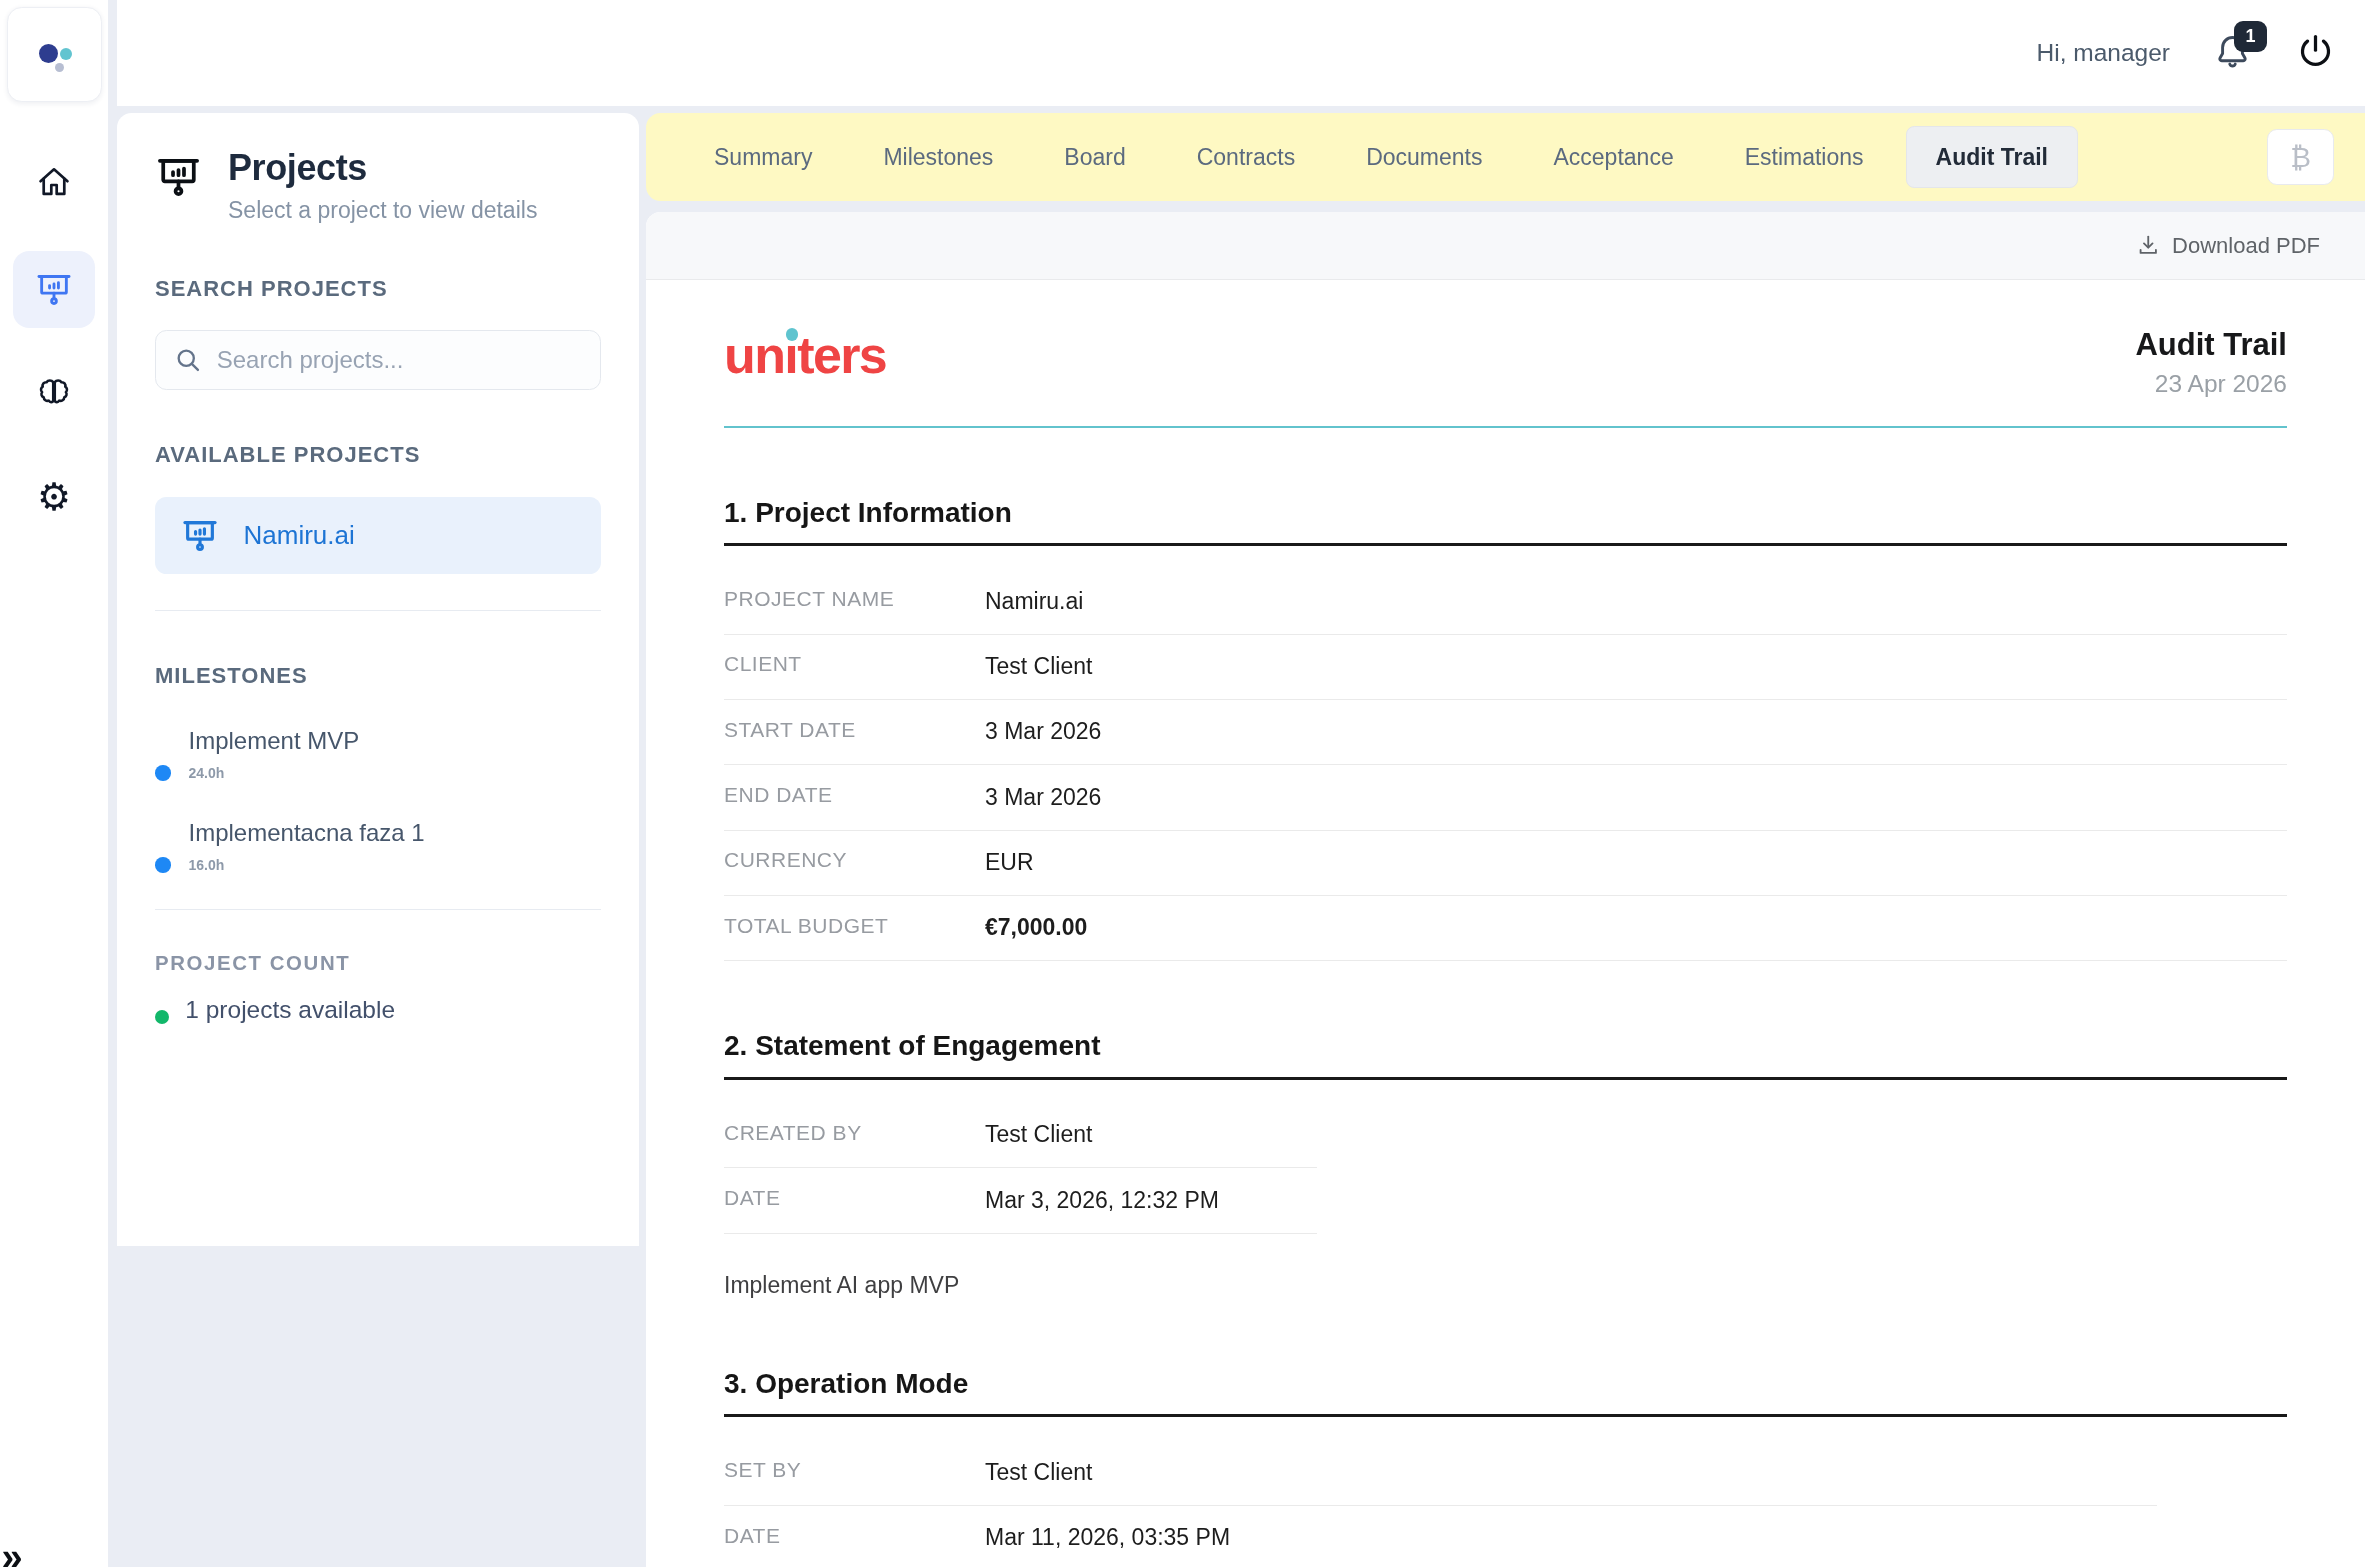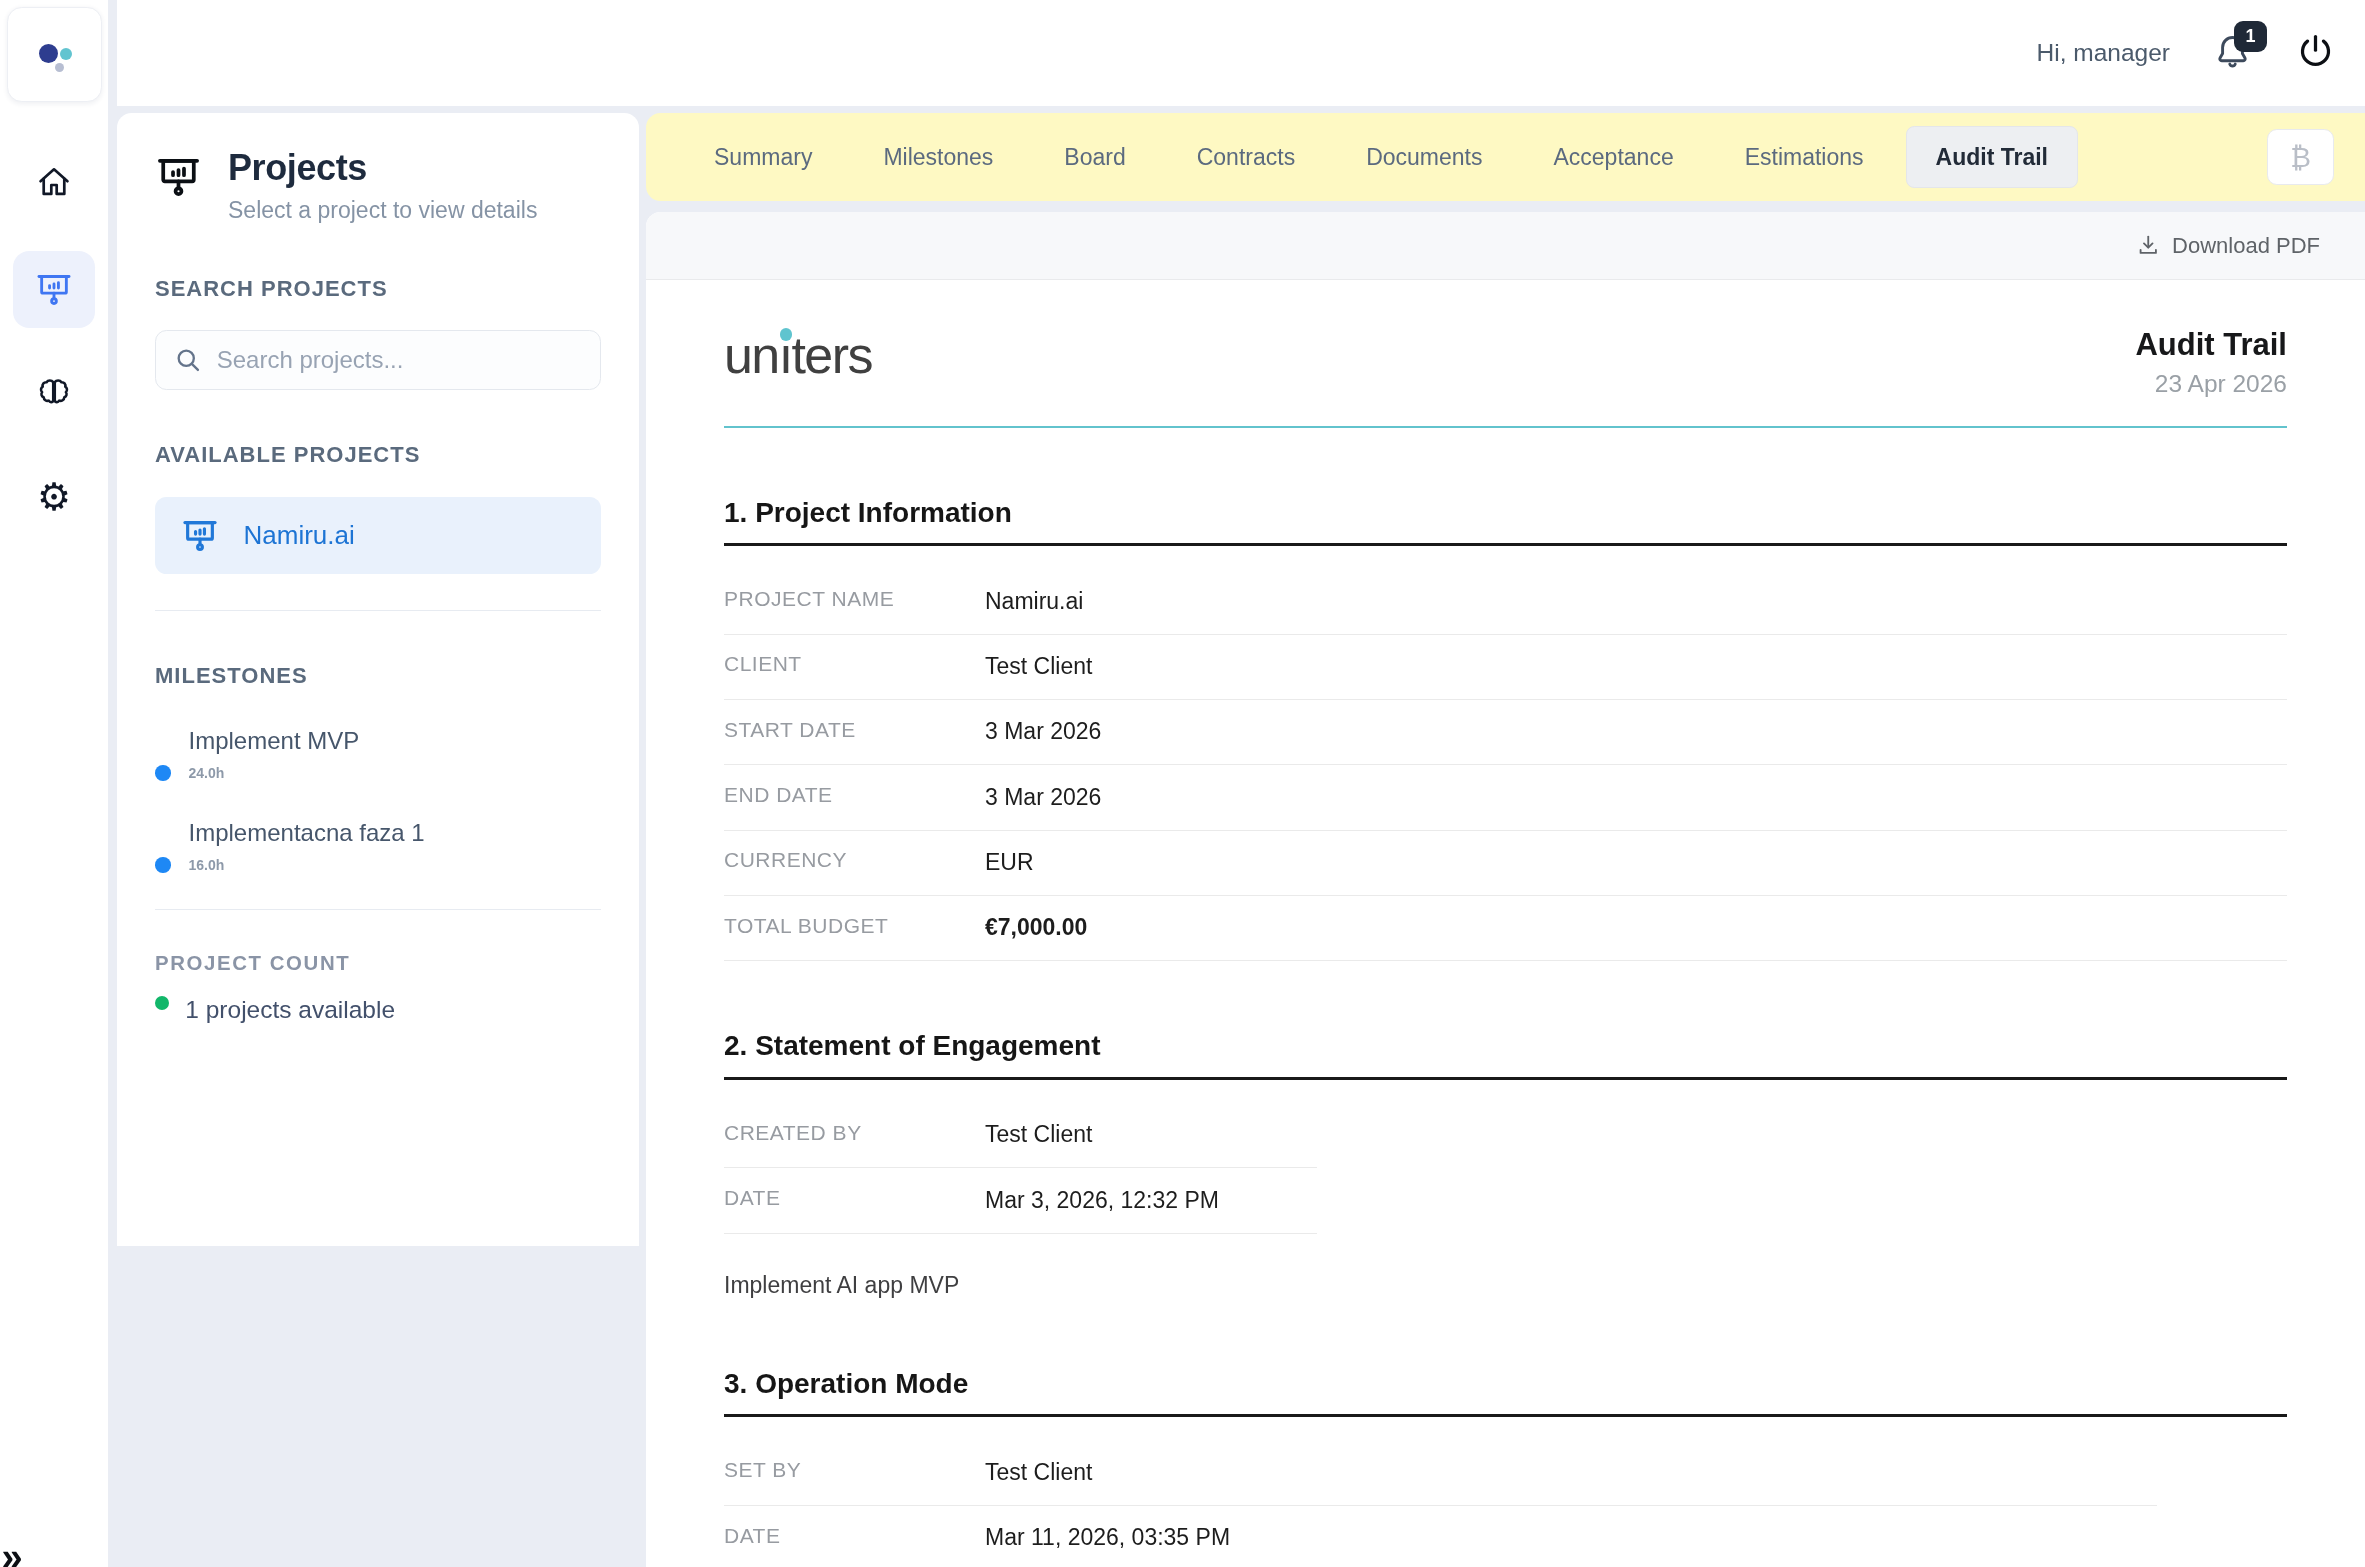--- a/index.html
+++ b/index.html
@@ -64,21 +64,21 @@
   }
   .proj-item .pr-icon { width:38px; height:38px; color:#2178d8; }
   .proj-item .pr-icon svg { width:38px; height:38px; }
   .proj-item .pr-name { font-size:26px; font-weight:500; color:#1d74d4; }
   .divider { height:0.8px; background:#e7ebf1; margin-top:36px; }
   .ms-item { display:flex; align-items:flex-end; gap:18px; margin-top:38px; cursor:pointer; }
   .ms-dot { width:15.5px; height:15.5px; border-radius:50%; background:#1e88f5; flex:0 0 auto; }
   .ms-title { font-size:24px; color:#46566b; }
   .ms-hours { font-size:14px; color:#8d99a9; margin-top:10px;font-weight:bold; }
   .count-label { font-size:20.4px; font-weight:700; color:#8a94a6; letter-spacing:1.6px; margin-top:42px; }
-  .count-row { display:flex; align-items:flex-start; gap:16.3px; margin-top:21px; }
+  .count-row { display:flex; align-items:flex-end; gap:16.3px; margin-top:21px; }
   .count-dot { width:14px; height:14px; border-radius:50%; background:#12b76a; }
   .count-text { font-size:24.5px; color:#42506b; }
   
   .tabsbar {
     position:absolute; left:646px; top:113px; width:1719px; height:88px;
     background:#fef9c3; border-radius:14.7px 0 0 14.7px;
     display:flex; align-items:center; padding:0 39px; gap:13px;
   }
   .tab { font-size:23px; color:#5b6a7f; padding:16.3px 29px; cursor:pointer; white-space:nowrap; border-radius:8.2px; }
   .tab.active { background:#edeff2; border:0.8px solid #e4e6ea; color:#222b38; font-weight:700; }
@@ -94,21 +94,21 @@
     background:#fff; border-radius:14.7px 0 0 0; overflow:hidden;
   }
   .doctoolbar {
     height:68px; background:#f7f8fa; border-bottom:0.8px solid #e9eaec;
     display:flex; align-items:center; justify-content:flex-end; padding-right:45px;
   }
   .dl-btn { display:flex; align-items:center; gap:11.4px; color:#5f6368; font-size:22px; cursor:pointer; }
   .dl-btn svg { width:24.5px; height:24.5px; }
   .docbody { padding:47px 78px 0 78px; }
   .dochead { display:flex; justify-content:space-between; align-items:flex-start; }
-  .brand { font-size:52px; font-weight:400; color:#404040; letter-spacing:-1.6px; position:relative; line-height:1.1; }
+  .brand { font-size:52px; font-weight:700; color:#ef4444; letter-spacing:-1.6px; position:relative; line-height:1.1; }
   .brand .i-wrap { position:relative; }
   .brand .i-dot { position:absolute; left:1.6px; top:2.4px; width:12.2px; height:12.2px; border-radius:50%; background:#5fc4cf; }
   .doc-title { font-size:31px; font-weight:700; color:#17181a; text-align:right; }
   .doc-date { font-size:24.5px; color:#9aa0a6; text-align:right; margin-top:6.5px; }
   .teal-rule { border-top:2.4px solid #62c3cd; margin-top:28px; }
   .docsection { margin-top:69px; }
   .sec-h { font-size:28px; font-weight:700; color:#161616; padding-bottom:14.7px; border-bottom:3.3px solid #191919; }
   .doctable { margin-top:23px; }
   .doctable.w2 { width:593px; }
   .doctable.w3 { width:1433px; }

